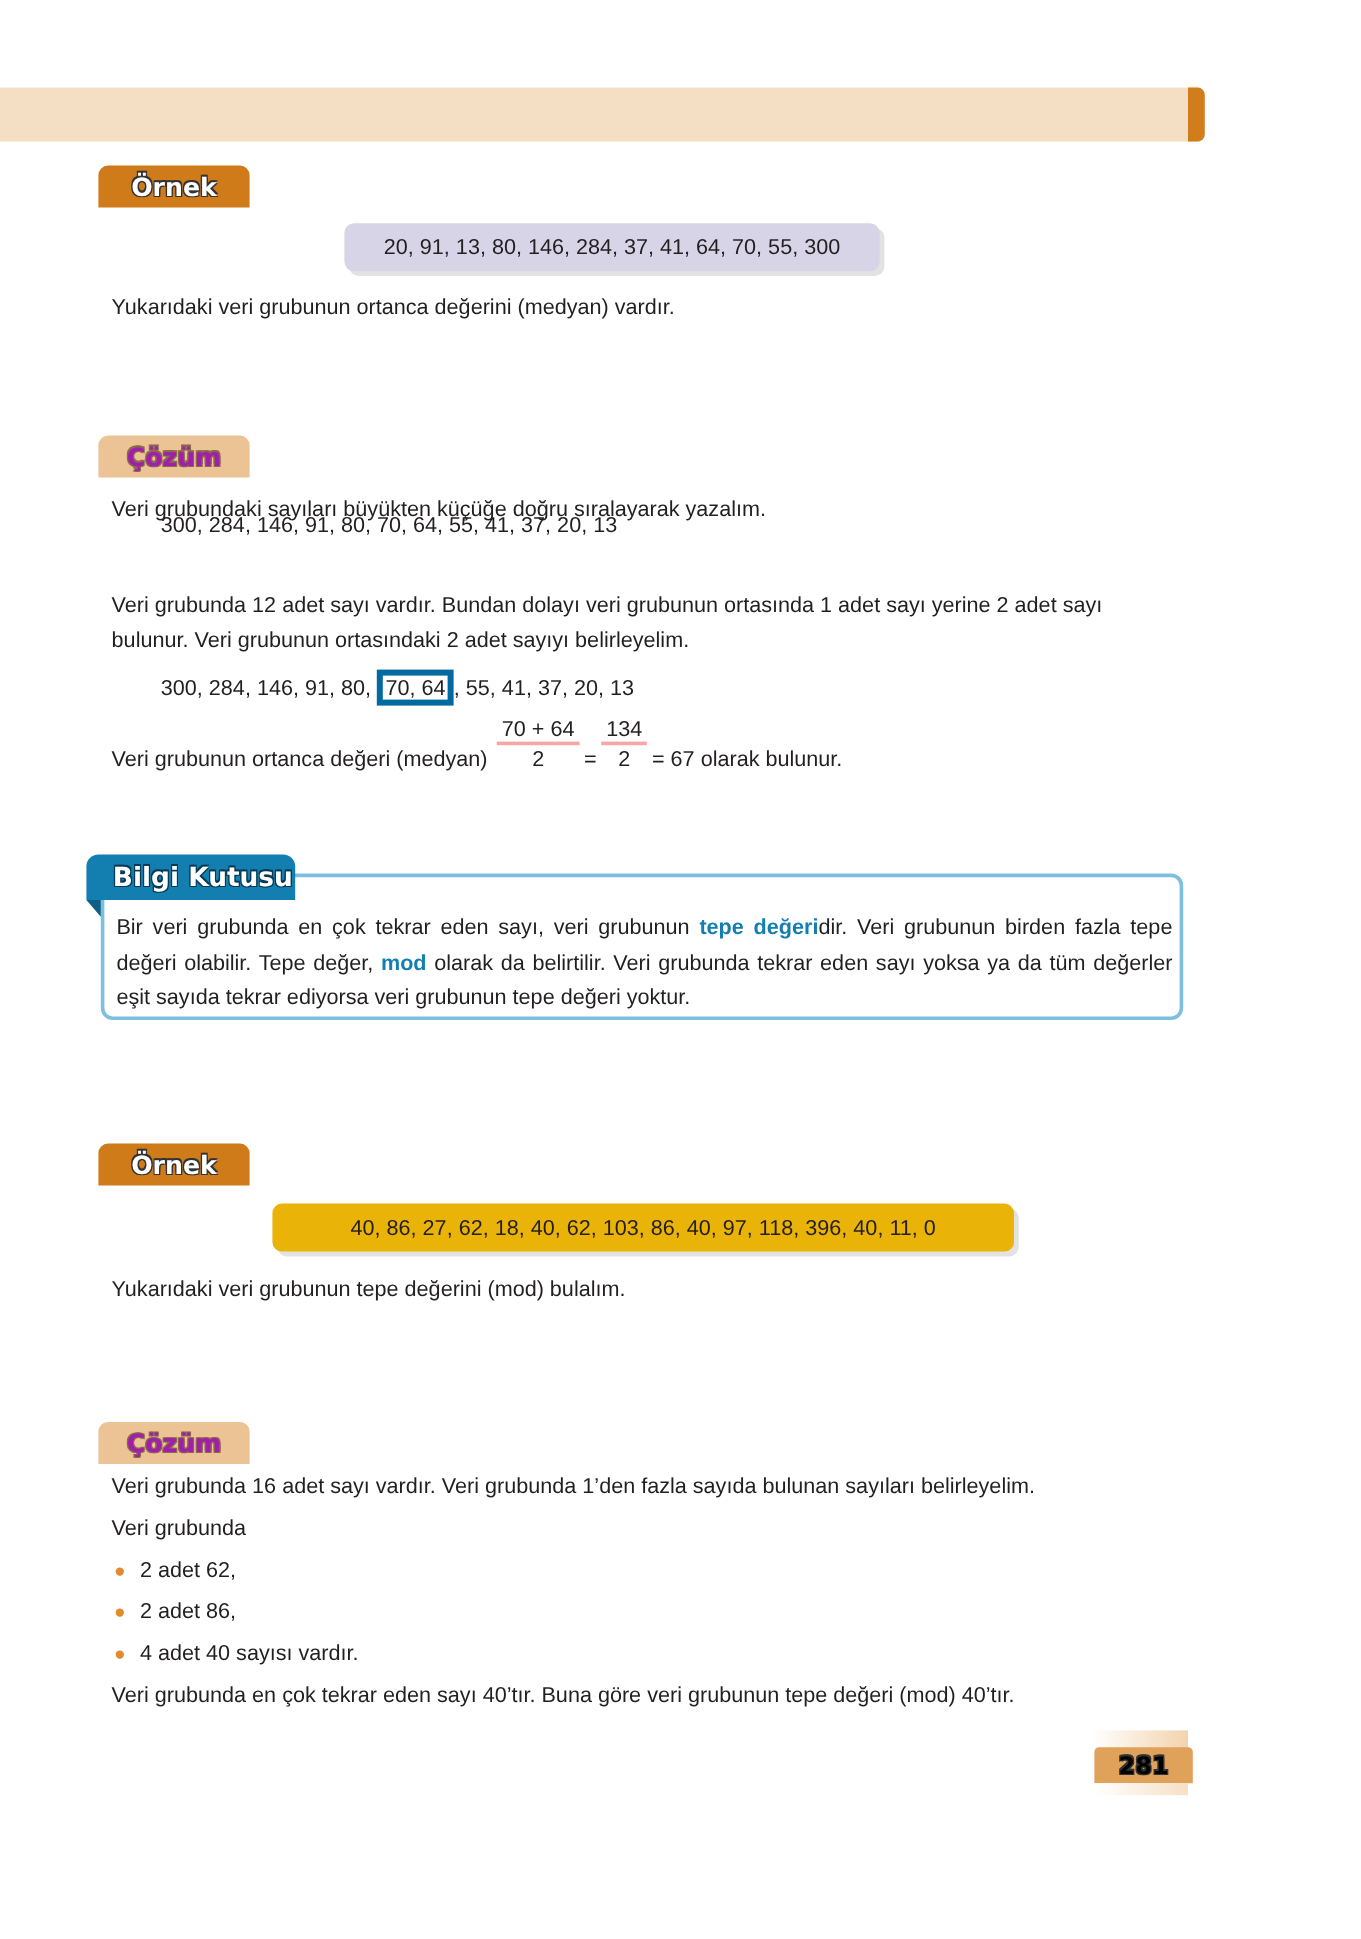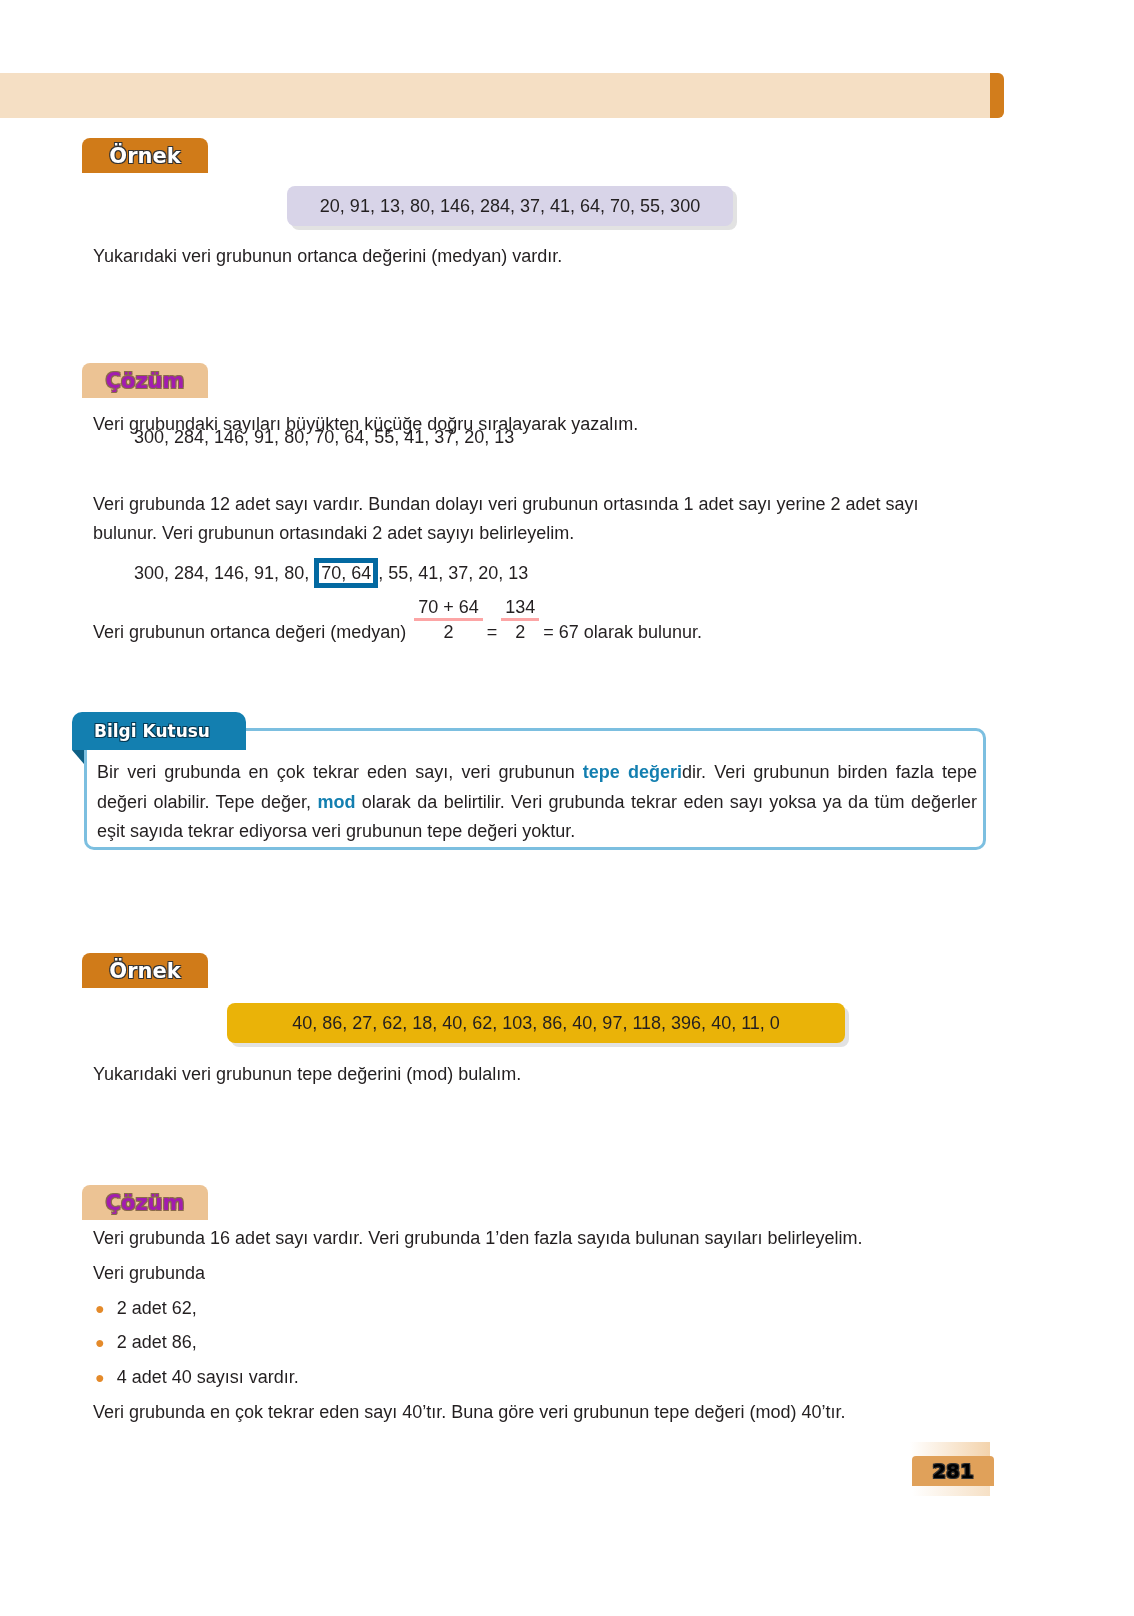--- a/index.html
+++ b/index.html
@@ -24,21 +24,21 @@
   .line { white-space:nowrap; }
   .hl { border:5px solid #0369a1; padding:0 2px; }
 
   .frac { display:inline-flex; flex-direction:column; align-items:center; vertical-align:middle; margin:0 4px; }
   .frac .num { border-bottom:3px solid #fca5a5; padding:0 4px; line-height:22px; }
   .frac .den { line-height:22px; }
 
   .info-box { left:84px; top:728px; width:902px; height:122px; border:3px solid #7cbfe0;
               border-radius:10px; box-sizing:border-box; }
   .info-tag { left:72px; top:712px; width:174px; height:38px; background:#137fb0; border-radius:10px 10px 0 0;
-              color:#fff; font-family:"DejaVu Sans", sans-serif; font-weight:bold; font-size:17px;
+              color:#fff; font-family:"DejaVu Sans", sans-serif; font-weight:bold; font-size:22px;
               display:flex; align-items:center; padding-left:22px; box-sizing:border-box;
               text-shadow:-1px -1px 0 #053a55,1px -1px 0 #053a55,-1px 1px 0 #053a55,1px 1px 0 #053a55; }
   .info-fold { left:72px; top:750px; width:0; height:0; border-top:14px solid #0d5f85; border-left:12px solid transparent; }
   .info-text { left:97px; top:758px; width:880px; font-size:18px; line-height:29.5px; text-align:justify; }
   .kw { color:#137fb0; font-weight:bold; }
 
   .bullet { color:#e48a2a; margin-right:12px; font-size:16px; }
 
   .page-num-fade { left:910px; top:1442px; width:80px; height:16px;
                    background:linear-gradient(to right, #ffffff, #f3d3ac); }

